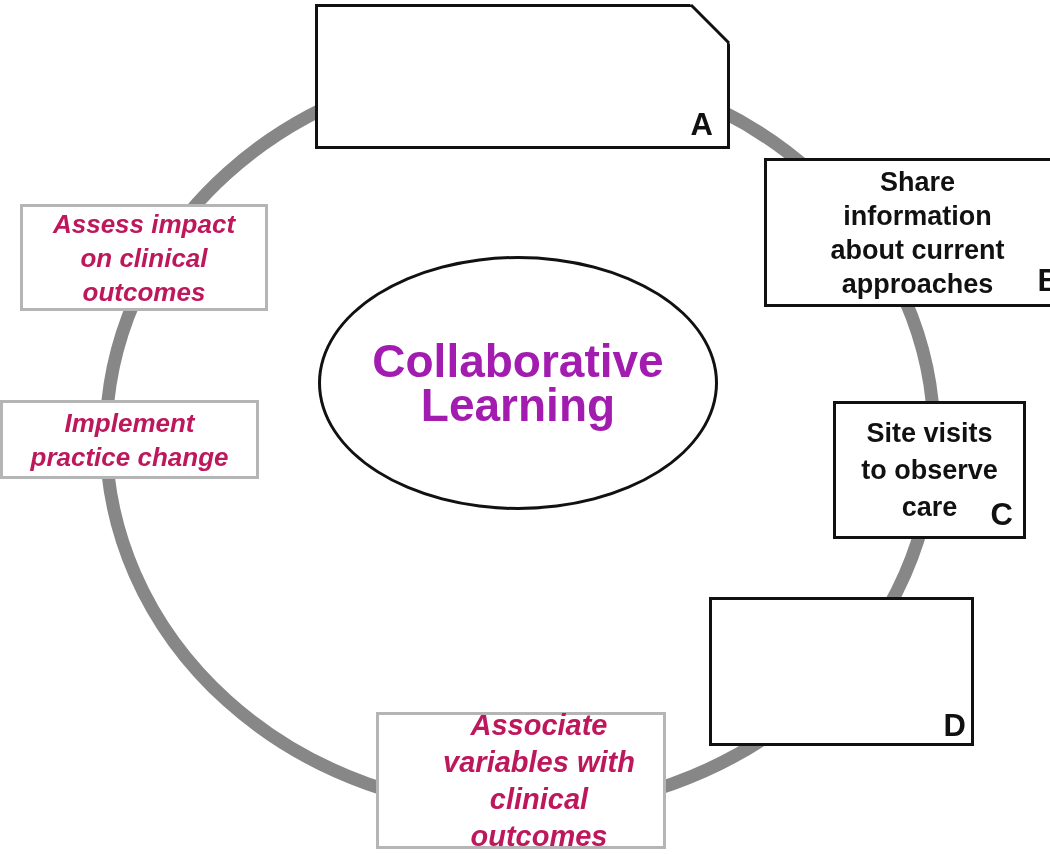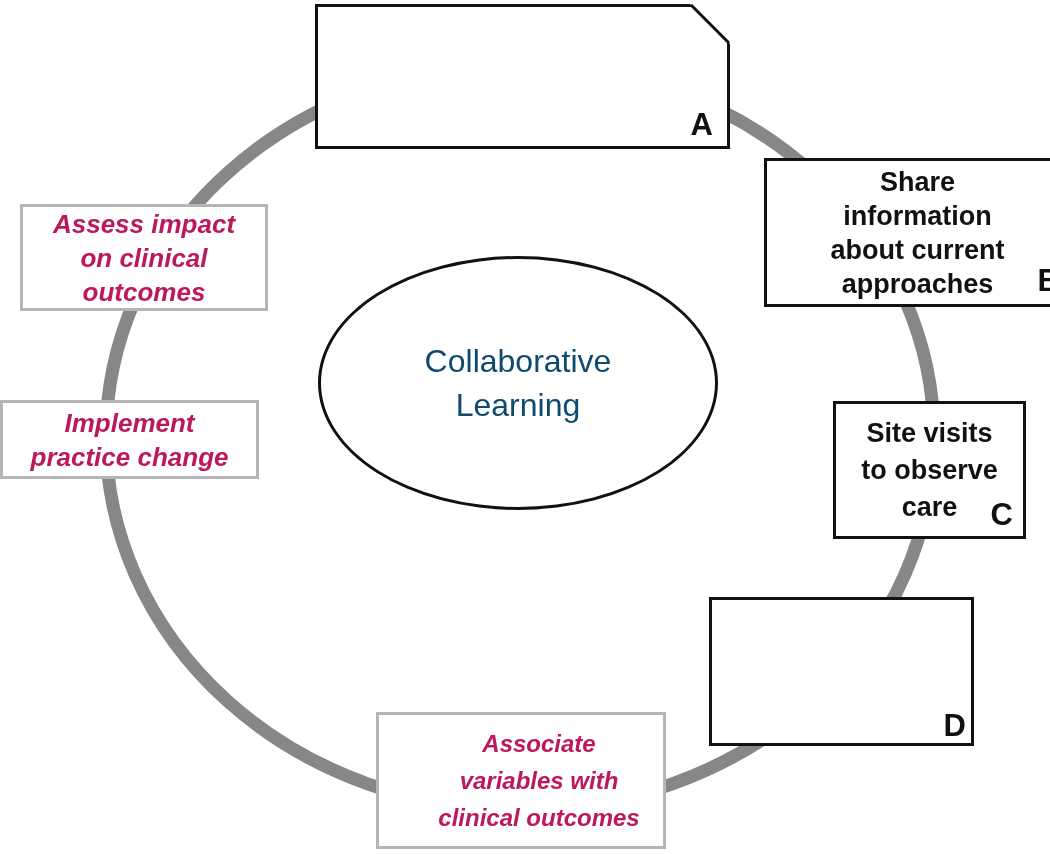--- a/index.html
+++ b/index.html
@@ -55,21 +55,21 @@
   }
   
   #box-a { left: 315px; top: 4px;   width: 415px; height: 145px; font-size: 27px; line-height: 37px; }
   #box-a .step-label { right: 14px; bottom: 6px; }
   #box-b { left: 764px; top: 158px; width: 307px; height: 149px; font-size: 27px; line-height: 34px; }
   #box-b .step-label { right: 8px;  bottom: 8px; }
   #box-c { left: 833px; top: 401px; width: 193px; height: 138px; font-size: 27px; line-height: 37px; align-items: center; }
   #box-c .step-label { right: 10px; bottom: 6px; }
   #box-d { left: 709px; top: 597px; width: 265px; height: 149px; font-size: 27px; line-height: 37px; }
   #box-d .step-label { right: 5px;  bottom: 2px; }
-  #box-e { left: 376px; top: 712px; width: 290px; height: 137px; font-size: 24px; line-height: 37px; padding-left: 36px; }
+  #box-e { left: 376px; top: 712px; width: 290px; height: 137px; font-size: 29px; line-height: 37px; padding-left: 36px; }
   #box-f { left: 110px; top: 597px; width: 211px; height: 114px; font-size: 26px; line-height: 34px; }
   #box-g { left: 0px;   top: 400px; width: 259px; height: 79px;  font-size: 26px; line-height: 34px; }
   #box-h { left: 20px;  top: 204px; width: 248px; height: 107px; font-size: 26px; line-height: 34px; }
 
   .fold {
     position: absolute;
     top: -3px;
     right: -3px;
     width: 40px;
     height: 40px;
@@ -82,24 +82,24 @@
     height: 254px;
     box-sizing: border-box;
     border: 3px solid #111111;
     border-radius: 50%;
     background: #ffffff;
     display: flex;
     align-items: center;
     justify-content: center;
   }
   .center-text {
-    font-size: 32px;
-    font-weight: normal;
+    font-size: 46px;
+    font-weight: bold;
     line-height: 44px;
-    color: #0c4a6e;
+    color: #a21caf;
     text-align: center;
     white-space: pre-line;
   }
 </style>
 </head>
 <body>
 
 <div class="canvas">
 
   <svg class="ring-svg" width="1050" height="854" viewBox="0 0 1050 854">

